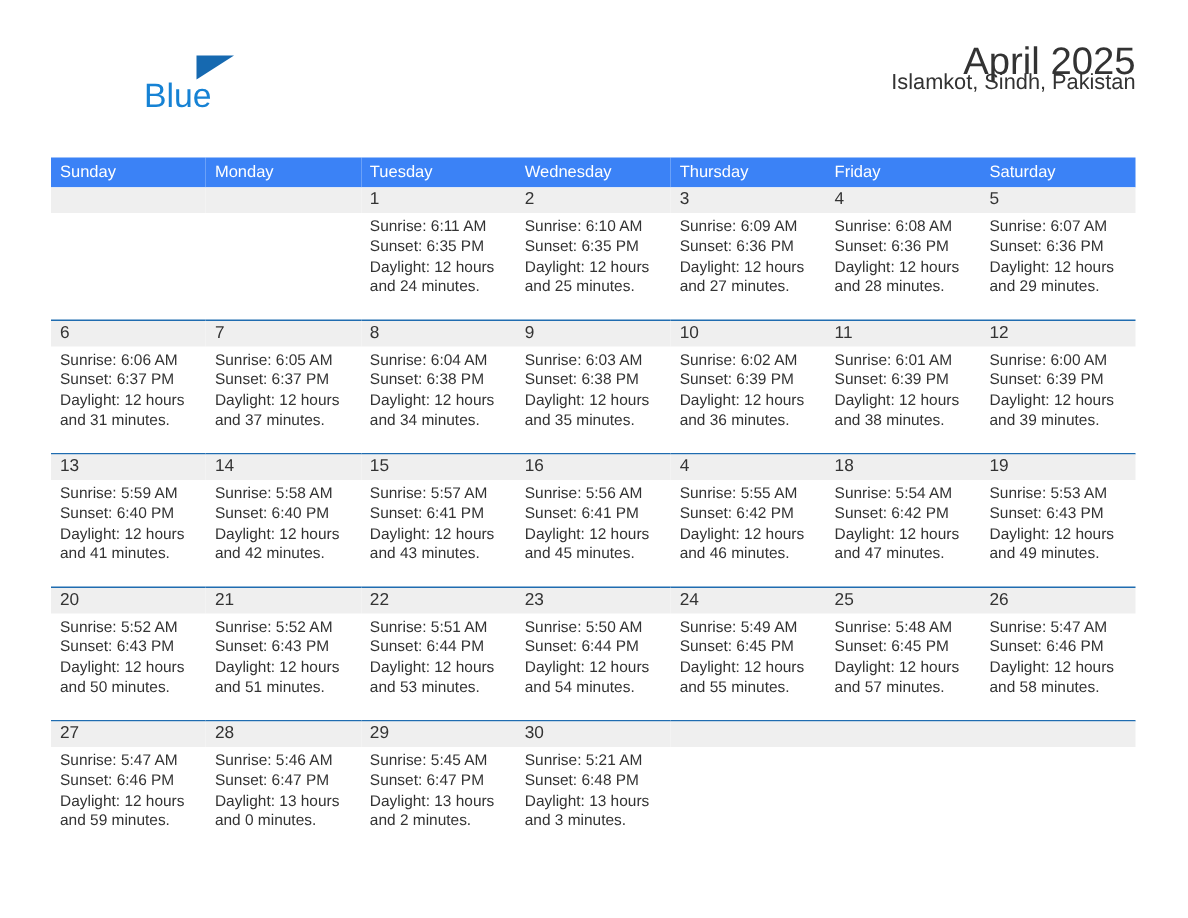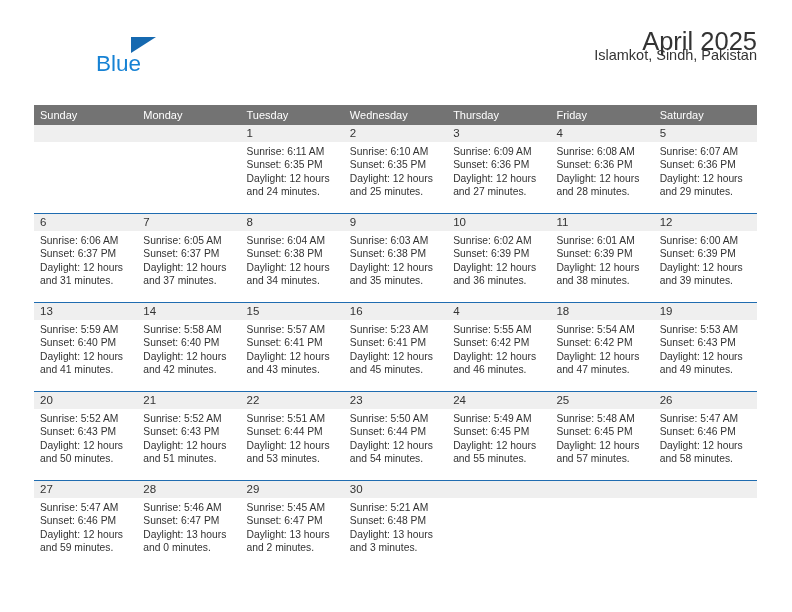--- a/index.html
+++ b/index.html
@@ -90,21 +90,21 @@
     position: absolute;
     left: 34px;
     top: 105px;
     width: 723px;
     border-collapse: collapse;
     table-layout: fixed;
   }
   .cal col { width: 103.28px; }
 
   .cal thead th {
-    background: #737373;
+    background: #3b82f6;
     color: #ffffff;
     font-size: 11px;
     font-weight: normal;
     text-align: left;
     padding: 4px 0 4px 6px;
     height: 12px;
     line-height: 12px;
     border: 0;
   }
 
@@ -339,21 +339,21 @@
                 <div>Sunrise: 5:57 AM</div>
                 <div>Sunset: 6:41 PM</div>
                 <div class="daylight">Daylight: 12 hours and 43 minutes.</div>
               </div>
             </div>
           </td>
           <td>
             <div class="cell">
               <div class="daynum-band">16</div>
               <div class="info">
-                <div>Sunrise: 5:23 AM</div>
+                <div>Sunrise: 5:56 AM</div>
                 <div>Sunset: 6:41 PM</div>
                 <div class="daylight">Daylight: 12 hours and 45 minutes.</div>
               </div>
             </div>
           </td>
           <td>
             <div class="cell">
               <div class="daynum-band">4</div>
               <div class="info">
                 <div>Sunrise: 5:55 AM</div>

